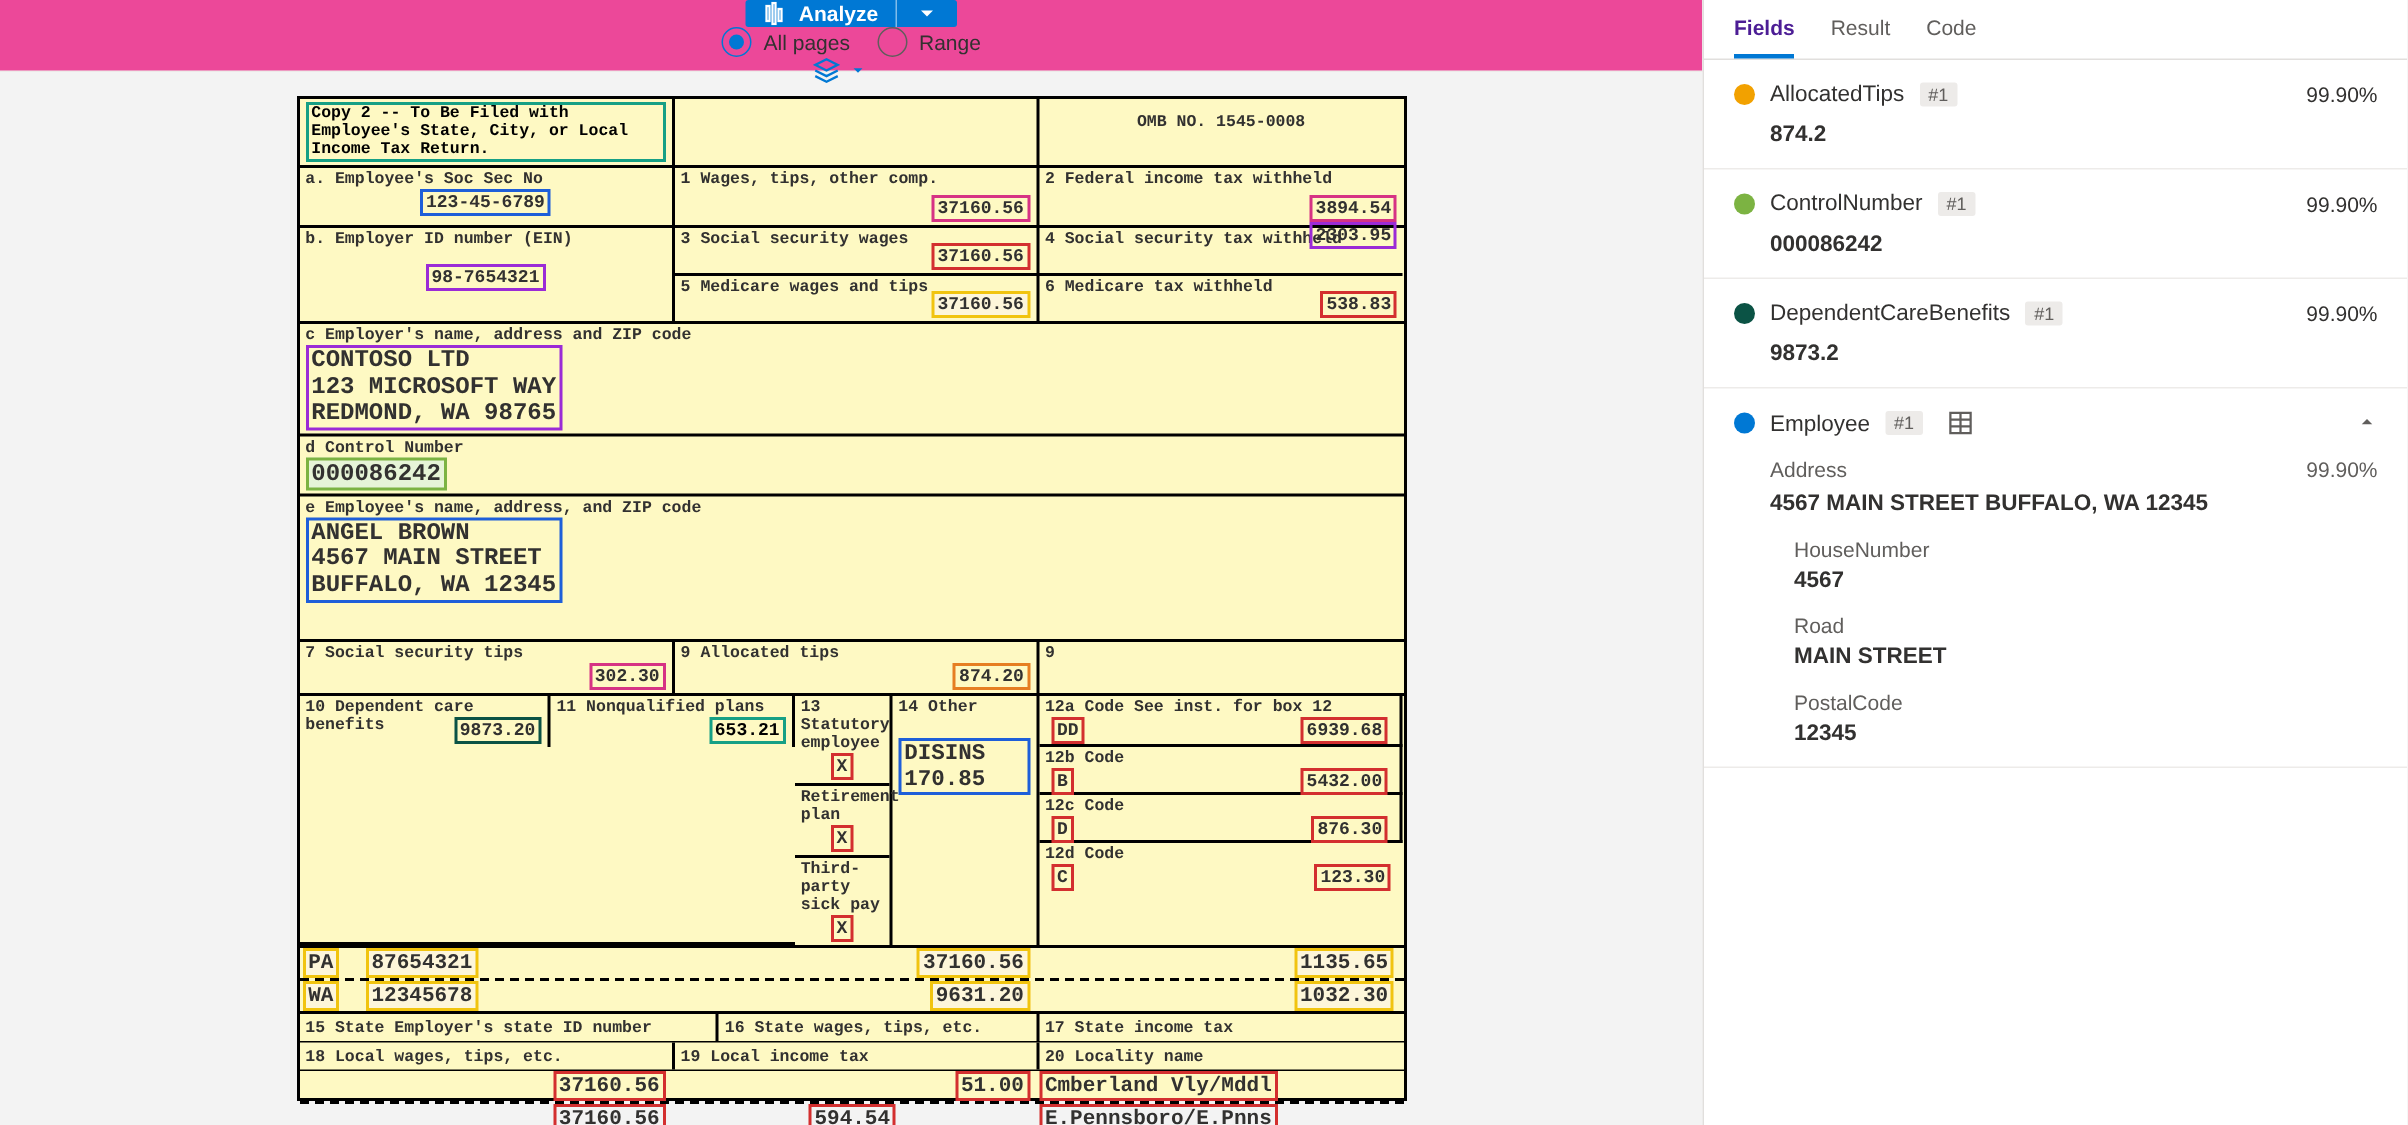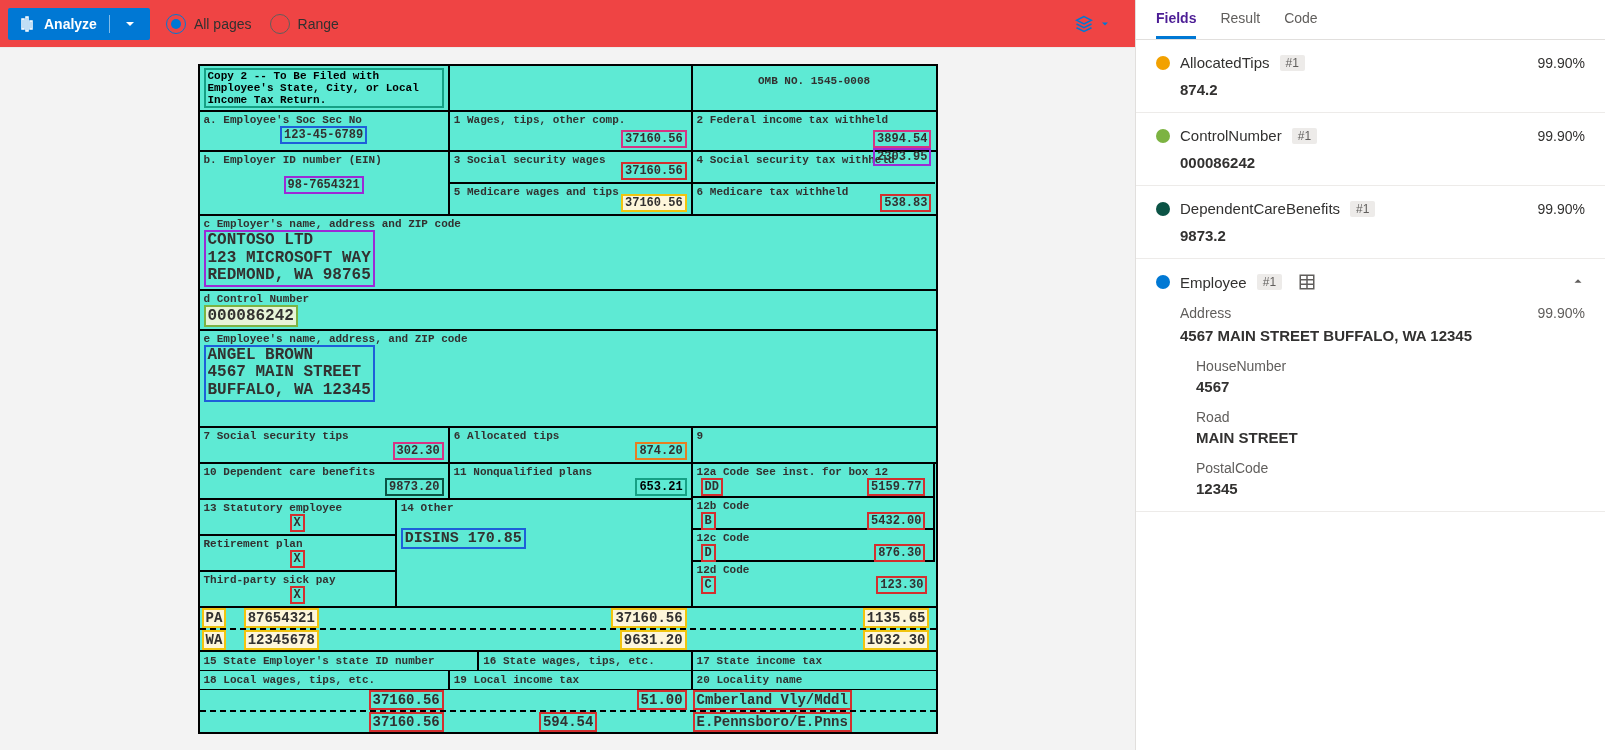--- a/index.html
+++ b/index.html
@@ -1,34 +1,34 @@
 <!DOCTYPE html>
 <html><head>
 <meta charset="utf-8">
 <style>
 * { box-sizing: border-box; margin: 0; padding: 0; }
 body { font-family: "Segoe UI", -apple-system, sans-serif; font-size: 14px; background: #f3f3f3; color: #323130; overflow: hidden; }
 .app { display: flex; height: 750px; width: 1605px; }
 
 
 .main { flex: 1; background: #f3f3f3; display: flex; flex-direction: column; overflow: hidden; }
-.toolbar { height: 48px; background: #ef4444; display: flex; align-items: center; gap: 16px; padding: 0 8px; border-bottom: 1px solid #edebe9; }
+.toolbar { height: 48px; background: #ec4899; display: flex; align-items: center; padding: 0 8px; border-bottom: 1px solid #edebe9; flex-direction: column; }
 .analyze-btn { background: #0078d4; color: #fff; border: none; height: 32px; display: inline-flex; align-items: center; gap: 8px; padding: 0 12px; border-radius: 2px; cursor: pointer; font-size: 14px; font-weight: 600; }
 .analyze-btn .divider { width: 1px; height: 18px; background: rgba(255,255,255,.5); margin: 0 4px; }
 .analyze-btn svg { width: 16px; height: 16px; }
 .radio-group { display: flex; align-items: center; gap: 18px; }
 .radio-item { display: inline-flex; align-items: center; gap: 8px; cursor: pointer; }
 .radio-circle { width: 20px; height: 20px; border: 1px solid #605e5c; border-radius: 50%; display: inline-flex; align-items: center; justify-content: center; }
 .radio-circle.checked { border-color: #0078d4; }
 .radio-circle.checked::after { content: ""; width: 10px; height: 10px; background: #0078d4; border-radius: 50%; }
 .toolbar-spacer { flex: 1; }
 .layers-ctl { display: inline-flex; align-items: center; gap: 6px; color: #0078d4; cursor: pointer; padding-right: 16px; }
 
 .doc-viewport { flex: 1; overflow: auto; display: flex; justify-content: center; padding: 16px 0; }
-.doc-page { width: 740px; background: #5eead4; border: 2px solid #000; position: relative; font-family: "Courier New", monospace; font-size: 12px; }
+.doc-page { width: 740px; background: #fef9c3; border: 2px solid #000; position: relative; font-family: "Courier New", monospace; font-size: 12px; }
 
 
 .w2-row { display: flex; border-bottom: 2px solid #000; }
 .w2-cell { border-right: 2px solid #000; padding: 2px 4px; position: relative; }
 .w2-cell:last-child { border-right: none; }
 .w2-label { font-weight: bold; font-size: 11px; }
 .hl { border: 2px solid; padding: 0 2px; display: inline-block; font-weight: bold; }
 .hl-blue { border-color: #1e5fd9; }
 .hl-purple { border-color: #9b2bd6; }
 .hl-teal { border-color: #16a085; color: #000; }
@@ -190,30 +190,30 @@
             </div>
           </div>
         </div>
 
         <div class="w2-row">
           <div class="w2-cell" style="width:34%; height:34px;">
             <div class="w2-label">7 Social security tips</div>
             <span class="hl hl-magenta val-right">302.30</span>
           </div>
           <div class="w2-cell" style="width:33%; height:34px;">
-            <div class="w2-label">6 Allocated tips</div>
+            <div class="w2-label">9 Allocated tips</div>
             <span class="hl hl-orange val-right">874.20</span>
           </div>
           <div class="w2-cell" style="width:33%; height:34px;">
             <div class="w2-label">9</div>
           </div>
         </div>
 
         <div style="display:flex; border-bottom:2px solid #000;">
-          <div style="width:67%; display:flex; flex-direction:column;">
+          <div style="width:67%; display:flex; ">
             <div class="w2-row" style="border-bottom:2px solid #000;">
               <div class="w2-cell" style="width:50.7%; height:34px;">
                 <div class="w2-label">10 Dependent care benefits</div>
                 <span class="hl hl-darkgreen val-right">9873.20</span>
               </div>
               <div class="w2-cell" style="width:49.3%; height:34px; border-right:2px solid #000;">
                 <div class="w2-label">11 Nonqualified plans</div>
                 <span class="hl hl-teal val-right">653.21</span>
               </div>
             </div>
@@ -230,21 +230,21 @@
                 <div class="w2-label">14 Other</div>
                 <div style="margin-top:14px;"><span class="hl hl-blue" style="font-size:15px;">DISINS    170.85</span></div>
               </div>
             </div>
           </div>
           <div style="width:33%;">
             <div class="w2-cell" style="height:34px; border-bottom:2px solid #000;">
               <div class="w2-label">12a Code See inst. for box 12</div>
               <div style="display:flex; justify-content:space-between; padding:0 4px;">
                 <span class="hl hl-red">DD</span>
-                <span class="hl hl-red">5159.77</span>
+                <span class="hl hl-red">6939.68</span>
               </div>
             </div>
             <div class="w2-cell" style="height:32px; border-bottom:2px solid #000;">
               <div class="w2-label">12b Code</div>
               <div style="display:flex; justify-content:space-between; padding:0 4px;">
                 <span class="hl hl-red">B</span>
                 <span class="hl hl-red">5432.00</span>
               </div>
             </div>
             <div class="w2-cell" style="height:32px; border-bottom:2px solid #000;">

